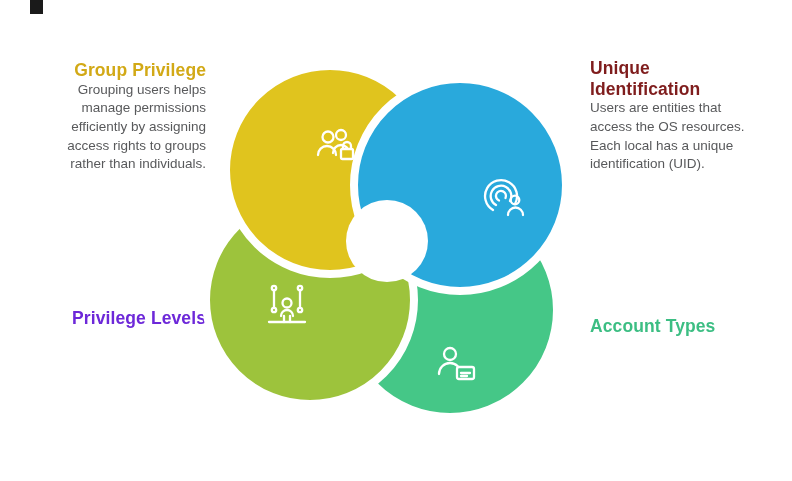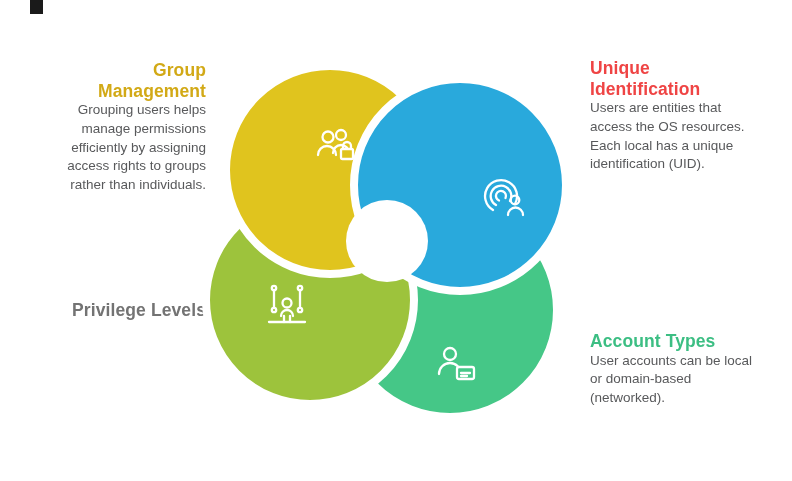--- a/index.html
+++ b/index.html
@@ -26,63 +26,62 @@
   }
   .tb-left { text-align:right; }
   .tb-left h2 { width:145px; margin-left:auto; }
   .tb-right { text-align:left; }
   .tb-right h2 { width:145px; }
 
   #block-group-management { left:34px; top:60px; width:172px; }
   #block-group-management h2 { color:#D2A916; }
 
   #block-unique-identification { left:590px; top:58px; width:170px; }
-  #block-unique-identification h2 { color:#ef4444; }
+  #block-unique-identification h2 { color:#7f1d1d; }
 
   #block-privilege-levels { left:34px; top:300px; width:172px; }
-  #block-privilege-levels h2 { color:#737373; }
+  #block-privilege-levels h2 { color:#6d28d9;margin-top:8px; }
 
   #block-account-types { left:590px; top:316px; width:170px; }
-  #block-account-types h2 { color:#3CBE83;margin-top:15px; }
+  #block-account-types h2 { color:#3CBE83; }
 
   .venn { position:absolute; left:195px; top:50px; }
 
   .ring { stroke:#ffffff; stroke-width:8; }
   .c-yellow { fill:#E0C41E; }
   .c-blue   { fill:#29A9DC; }
   .c-olive  { fill:#9DC33C; }
   .c-green  { fill:#45C787; }
 
   .icon { stroke:#ffffff; stroke-width:2.3; fill:none;
           stroke-linecap:round; stroke-linejoin:round; }
 </style>
 </head>
 <body>
 
 <div class="stage">
 
   <div class="corner-marker"></div>
 
   <div class="text-block tb-left" id="block-group-management">
-    <h2>Group Management</h2>
+    <h2>Group Privilege</h2>
     <p>Grouping users helps manage permissions efficiently by assigning access rights to groups rather than individuals.</p>
   </div>
 
   <div class="text-block tb-right" id="block-unique-identification">
     <h2>Unique Identification</h2>
     <p>Users are entities that access the OS resources. Each local has a unique identification (UID).</p>
   </div>
 
   <div class="text-block tb-left" id="block-privilege-levels">
     <h2>Privilege Levels</h2>
   </div>
 
   <div class="text-block tb-right" id="block-account-types">
     <h2>Account Types</h2>
-    <p>User accounts can be local or domain-based (networked).</p>
   </div>
 
   <svg class="venn" width="400" height="400" viewBox="0 0 400 400">
 
     <circle class="ring c-green" cx="255" cy="260" r="107"></circle>
     <circle class="ring c-olive" cx="115" cy="250" r="104"></circle>
     <circle class="ring c-yellow" cx="135" cy="120" r="104"></circle>
     <circle class="ring c-blue" cx="265" cy="135" r="106"></circle>
 
     <circle cx="192" cy="191" r="41" fill="#ffffff"></circle>

